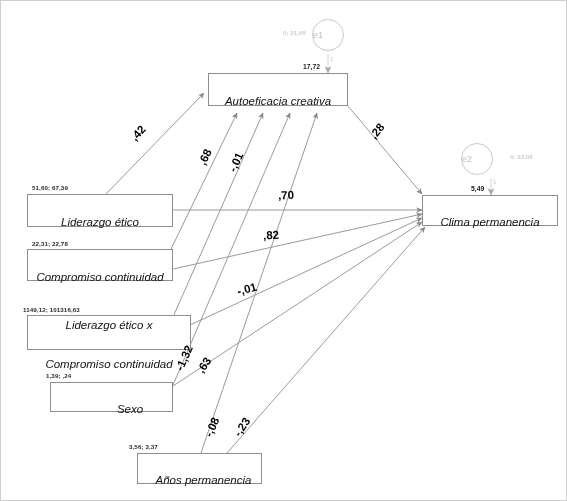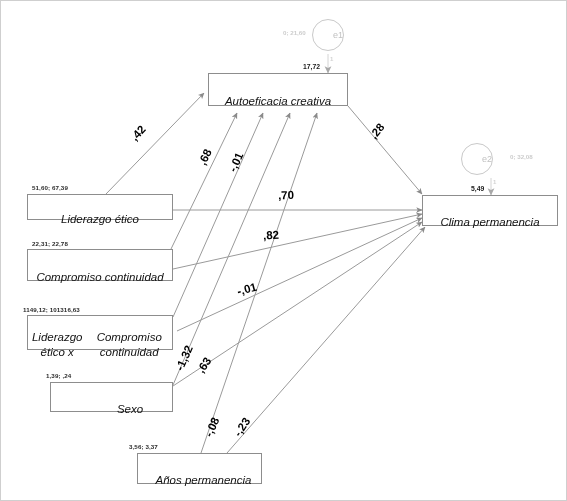--- a/index.html
+++ b/index.html
@@ -41,21 +41,21 @@
   }
   .node span { display: block; margin-top: 24px; }
   .err-circle {
     position: absolute;
     box-sizing: border-box;
     border: 1.2px solid #c9c9c9;
     border-radius: 50%;
     background: #ffffff;
     display: flex;
     align-items: center;
-    justify-content: flex-end;
+    justify-content: flex-start;
     font-size: 9px;
     color: #c2c2c2;
     z-index: 3;
   }
   .var-label {
     position: absolute;
     font-size: 6.2px;
     font-weight: bold;
     color: #2a2a2a;
     white-space: nowrap;
@@ -141,31 +141,31 @@
   <div class="node" style="left:207px; top:72px; width:140px; height:33px;">
     <span>Autoeficacia creativa</span>
   </div>
   <div class="intercept-label" style="left:302px; top:62px;">17,72</div>
 
   <div class="node" style="left:421px; top:194px; width:136px; height:31px;">
     <span>Clima permanencia</span>
   </div>
   <div class="intercept-label" style="left:470px; top:184px;">5,49</div>
 
-  <div class="node" style="left:26px; top:193px; width:146px; height:26px;">
+  <div class="node" style="left:26px; top:193px; width:146px; height:33px;">
     <span>Liderazgo ético</span>
   </div>
   <div class="var-label" style="left:31px; top:183px;">51,60; 67,39</div>
 
   <div class="node" style="left:26px; top:248px; width:146px; height:32px;">
     <span>Compromiso continuidad</span>
   </div>
   <div class="var-label" style="left:31px; top:239px;">22,31; 22,78</div>
 
-  <div class="node" style="left:26px; top:314px; width:146px; height:35px; flex-direction:row;">
+  <div class="node" style="left:26px; top:314px; width:164px; height:35px; flex-direction:column;">
     <span>Liderazgo ético x</span>
     <span>Compromiso continuidad</span>
   </div>
   <div class="var-label" style="left:22px; top:305px;">1149,12; 101316,63</div>
 
   <div class="node" style="left:49px; top:381px; width:123px; height:30px;padding-left:37px;">
     <span>Sexo</span>
   </div>
   <div class="var-label" style="left:45px; top:371px;">1,39; ,24</div>
 

